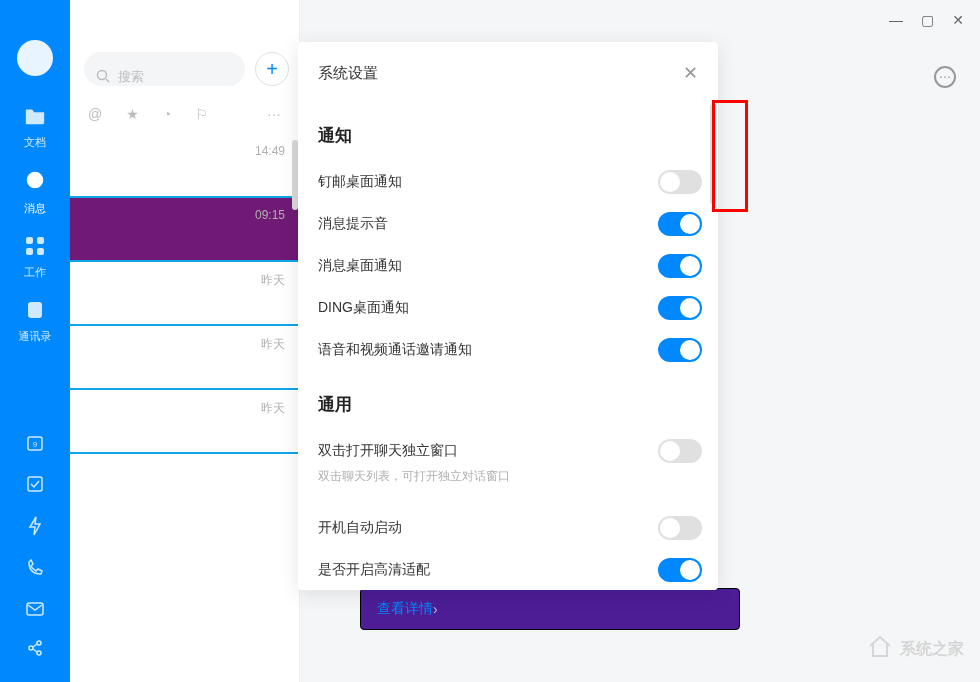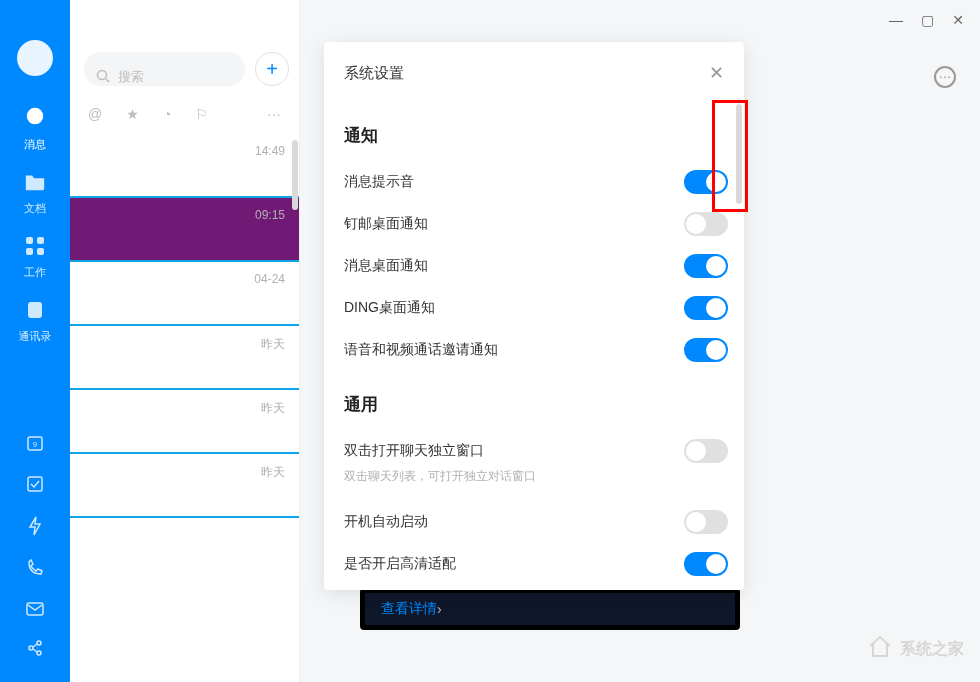--- a/index.html
+++ b/index.html
@@ -32,76 +32,76 @@
 .chat-time { position: absolute; right: 14px; top: 10px; font-size: 12px; color: #b0b0b0; }
 .scroll-thumb { position: absolute; right: 1px; top: 140px; width: 6px; height: 70px; background: #d9d9d9; border-radius: 3px; }
 
 
 .main-area { position: absolute; left: 300px; top: 0; right: 0; bottom: 0; background: #f5f6f7; }
 
 
 .more-icon-right { position: absolute; right: 24px; top: 66px; width: 22px; height: 22px; border: 2px solid #999; border-radius: 50%; display: flex; align-items: center; justify-content: center; color: #999; font-size: 12px; }
 
 
-.settings-panel { position: absolute; left: 324px; top: 42px; width: 420px; height: 548px; background: #fff; border-radius: 4px; box-shadow: 0 4px 20px rgba(0,0,0,.10); z-index: 20; display: flex; flex-direction: column; }
+.settings-panel { position: absolute; left: 298px; top: 42px; width: 420px; height: 548px; background: #fff; border-radius: 4px; box-shadow: 0 4px 20px rgba(0,0,0,.10); z-index: 20; display: flex; flex-direction: column; }
 .settings-header { display: flex; align-items: center; justify-content: space-between; padding: 20px 20px 18px 20px; }
 .settings-title { font-size: 15px; color: #333; }
 .settings-close { color: #999; font-size: 18px; cursor: pointer; }
 .settings-body { flex: 1; overflow-y: auto; padding: 0 16px 10px 20px; position: relative; }
 .section-title { font-size: 17px; font-weight: 600; color: #222; margin: 22px 0 14px 0; }
 .setting-row { display: flex; align-items: center; justify-content: space-between; padding: 9px 0; font-size: 14px; color: #333; }
-.setting-hint { font-size: 12px; color: #b0b0b0; margin-top: -4px; margin-bottom: 16px; }
+.setting-hint { font-size: 12px; color: #b0b0b0; margin-top: -4px; margin-bottom: 22px; }
 .toggle { width: 44px; height: 24px; border-radius: 12px; position: relative; cursor: pointer; }
 .toggle.on { background: #0089ff; }
 .toggle.off { background: #e0e0e0; }
 .toggle .knob { position: absolute; top: 2px; width: 20px; height: 20px; border-radius: 50%; background: #fff; }
 .toggle.on .knob { right: 2px; }
 .toggle.off .knob { left: 2px; }
 .panel-scroll { position: absolute; right: 2px; top: 2px; width: 6px; height: 100px; background: #d9d9d9; border-radius: 3px; }
 
 
 .red-box { position: absolute; left: 712px; top: 100px; width: 36px; height: 112px; border: 3px solid #ff0000; z-index: 25; }
 
 
-.detail-bar { position: absolute; left: 360px; top: 588px; width: 380px; height: 42px; background: #0f172a; border: 5px solid #000000; border-radius: 4px; display: flex; align-items: center; justify-content: flex-start; padding: 0 16px; font-size: 14px; color: #0089ff; cursor: pointer; }
+.detail-bar { position: absolute; left: 360px; top: 588px; width: 380px; height: 42px; background: #4c1d95; border: 1px solid #000000; border-radius: 4px; display: flex; align-items: center; justify-content: flex-start; padding: 0 16px; font-size: 14px; color: #0089ff; cursor: pointer; }
 .detail-bar .chev { color: #bbb; }
 
 
 .watermark { position: absolute; right: 16px; bottom: 16px; display: flex; align-items: center; gap: 6px; color: #c9c9c9; font-size: 16px; font-weight: 600; opacity: .7; }
 .watermark .wicon { font-size: 22px; }
 </style>
 </head>
 <body>
 
 <div class="window-controls">
   <span>—</span>
   <span>▢</span>
   <span>✕</span>
 </div>
 
 <div class="left-sidebar">
   <div class="avatar-circle"></div>
 
+  <div class="nav-item">
+    <div class="icon">
+      <svg width="22" height="20" viewBox="0 0 24 20" fill="#cfe9ff">
+          <path d="M2 3h7l2 3h11v11a2 2 0 0 1-2 2H2z"></path>
+        </svg>
+    </div>
+    <div class="label">文档</div>
+  </div>
+
   <div class="nav-item active">
     <div class="icon">
       <svg width="22" height="22" viewBox="0 0 24 24" fill="#fff">
           <circle cx="12" cy="11" r="9"></circle>
           <path d="M8 20 L12 16" fill="#fff"></path>
         </svg>
     </div>
     <div class="label">消息</div>
-  </div>
-
-  <div class="nav-item">
-    <div class="icon">
-      <svg width="22" height="20" viewBox="0 0 24 20" fill="#cfe9ff">
-          <path d="M2 3h7l2 3h11v11a2 2 0 0 1-2 2H2z"></path>
-        </svg>
-    </div>
-    <div class="label">文档</div>
   </div>
 
   <div class="nav-item">
     <div class="icon">
       <svg width="20" height="20" viewBox="0 0 20 20" fill="#cfe9ff">
           <rect x="1" y="1" width="7" height="7" rx="2"></rect>
           <rect x="12" y="1" width="7" height="7" rx="2"></rect>
           <rect x="1" y="12" width="7" height="7" rx="2"></rect>
           <rect x="12" y="12" width="7" height="7" rx="2"></rect>
         </svg>
@@ -168,23 +168,20 @@
   </div>
 
   <div class="chat-list">
     <div class="chat-item">
         <span class="chat-time">14:49</span>
       </div>
     <div class="chat-item selected">
         <span class="chat-time">09:15</span>
       </div>
     <div class="chat-item">
-        <span class="chat-time">04-24</span>
-      </div>
-    <div class="chat-item">
         <span class="chat-time">昨天</span>
       </div>
     <div class="chat-item">
         <span class="chat-time">昨天</span>
       </div>
     <div class="chat-item">
         <span class="chat-time">昨天</span>
       </div>
   </div>
   <div class="scroll-thumb"></div>
@@ -198,28 +195,28 @@
   <div class="settings-header">
     <div class="settings-title">系统设置</div>
     <div class="settings-close">✕</div>
   </div>
   <div class="settings-body">
     <div class="panel-scroll"></div>
 
     <div class="section-title">通知</div>
 
     <div class="setting-row">
-      <span>消息提示音</span>
-      <div class="toggle on">
-          <div class="knob"></div>
-        </div>
-    </div>
-    <div class="setting-row">
       <span>钉邮桌面通知</span>
       <div class="toggle off">
+          <div class="knob"></div>
+        </div>
+    </div>
+    <div class="setting-row">
+      <span>消息提示音</span>
+      <div class="toggle on">
           <div class="knob"></div>
         </div>
     </div>
     <div class="setting-row">
       <span>消息桌面通知</span>
       <div class="toggle on">
           <div class="knob"></div>
         </div>
     </div>
     <div class="setting-row">

